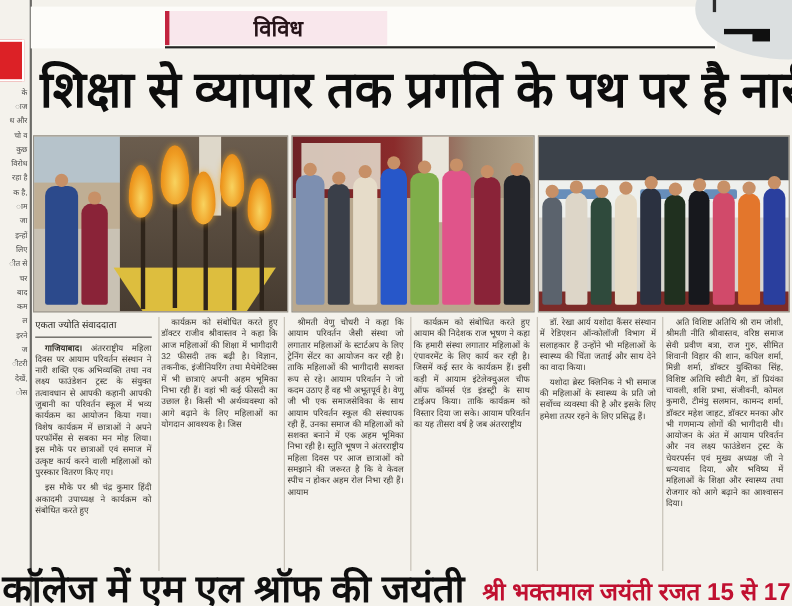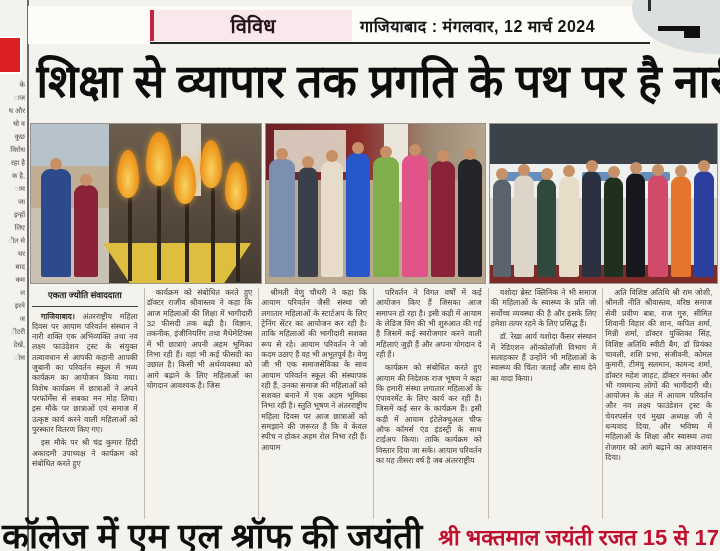--- a/index.html
+++ b/index.html
@@ -64,21 +64,21 @@
   .person{position:relative;border-radius:9px 9px 2px 2px;}
   .person::before{content:"";position:absolute;top:-11px;left:50%;transform:translateX(-50%);
                   width:12px;height:12px;border-radius:50%;background:#c79067;}
   
   .body-cols{position:absolute;left:30px;top:288px;width:688px;height:231px;display:flex;
              overflow:hidden;}
   .col{width:115px;padding:0 6px 0 2px;border-right:1px solid #c2bdb2;box-sizing:border-box;
        font-size:7.7px;line-height:1.34;color:#38362f;text-align:justify;}
   .col:last-child{border-right:none;}
   .col p{margin:0 0 3px 0;text-indent:9px;}
-  .byline{font-weight:bold;font-size:8.6px;text-align:center;color:#23211c;
+  .byline{font-weight:normal;font-size:8.6px;text-align:left;color:#23211c;
           border-bottom:1.6px solid #44423c;padding:2px 0 4px 0;margin-bottom:5px;}
   
   .bottom-band{position:absolute;left:2px;top:517px;width:716px;display:flex;gap:16px;
                align-items:flex-start;white-space:nowrap;}
   .bh-black{font-size:35px;font-weight:900;color:#0f0f0f;line-height:1.1;}
   .bh-red{font-size:22px;font-weight:800;color:#c01030;margin-top:9px;line-height:1.1;}
 </style>
 </head>
 <body>
 
@@ -107,21 +107,20 @@
 ज
 ीटरी
 देखें,
 ोस</div>
   </div>
 
   <div class="header-band"></div>
   <div class="section-box">
     <span>विविध</span>
   </div>
-  <div class="dateline">गाजियाबाद : मंगलवार, 12 मार्च  2024</div>
   <div class="header-rule"></div>
   <div class="corner-blob"></div>
   <div class="blob-tick"></div>
   <div class="flag-icon"></div>
 
   <div class="headline">शिक्षा से व्यापार तक प्रगति के पथ पर है नारी शक्ति</div>
 
   <div class="photos">
 
     <div class="photo ph1">
@@ -194,26 +193,25 @@
         <p><b>गाजियाबाद। </b>अंतरराष्ट्रीय महिला दिवस पर आयाम परिवर्तन संस्थान ने नारी शक्ति एक अभिव्यक्ति तथा नव लक्ष्य फाउंडेशन ट्रस्ट के संयुक्त तत्वावधान से आपकी कहानी आपकी जुबानी का परिवर्तन स्कूल में भव्य कार्यक्रम का आयोजन किया गया। विशेष कार्यक्रम में छात्राओं ने अपने परफॉर्मेंस से सबका मन मोह लिया। इस मौके पर छात्राओं एवं समाज में उत्कृष्ट कार्य करने वाली महिलाओं को पुरस्कार वितरण किए गए।</p>
         <p>इस मौके पर श्री चंद्र कुमार हिंदी अकादमी उपाध्यक्ष ने कार्यक्रम को संबोधित करते हुए</p>
       </div>
       <div class="col">
         <p>कार्यक्रम को संबोधित करते हुए डॉक्टर राजीव श्रीवास्तव ने कहा कि आज महिलाओं की शिक्षा में भागीदारी 32 फीसदी तक बढ़ी है। विज्ञान, तकनीक, इंजीनियरिंग तथा मैथेमेटिक्स में भी छात्राएं अपनी अहम भूमिका निभा रही हैं। वहां भी कई फीसदी का उछाल है। किसी भी अर्थव्यवस्था को आगे बढ़ाने के लिए महिलाओं का योगदान आवश्यक है। जिस</p>
       </div>
       <div class="col">
         <p>श्रीमती वेणु चौधरी ने कहा कि आयाम परिवर्तन जैसी संस्था जो लगातार महिलाओं के स्टार्टअप के लिए ट्रेनिंग सेंटर का आयोजन कर रही है। ताकि महिलाओं की भागीदारी सशक्त रूप से रहे। आयाम परिवर्तन ने जो कदम उठाए हैं वह भी अभूतपूर्व है। वेणु जी भी एक समाजसेविका के साथ आयाम परिवर्तन स्कूल की संस्थापक रही हैं, उनका समाज की महिलाओं को सशक्त बनाने में एक अहम भूमिका निभा रही है। स्तुति भूषण ने अंतरराष्ट्रीय महिला दिवस पर आज छात्राओं को समझाने की जरूरत है कि वे केवल स्पीच न होकर अहम रोल निभा रही हैं। आयाम</p>
       </div>
       <div class="col">
-        <p>परिवर्तन ने विगत वर्षों में कई आयोजन किए हैं जिसका आज समापन हो रहा है। इसी कड़ी में आयाम के लेडिज विंग की भी शुरुआत की गई है जिसमें कई स्वरोजगार करने वाली महिलाएं जुड़ी हैं और अपना योगदान दे रही हैं।</p>
         <p>कार्यक्रम को संबोधित करते हुए आयाम की निदेशक राज भूषण ने कहा कि हमारी संस्था लगातार महिलाओं के एंपावरमेंट के लिए कार्य कर रही है। जिसमें कई स्तर के कार्यक्रम हैं। इसी कड़ी में आयाम इंटेलेक्चुअल चीफ ऑफ कॉमर्स एंड इंडस्ट्री के साथ टाईअप किया। ताकि कार्यक्रम को विस्तार दिया जा सके। आयाम परिवर्तन का यह तीसरा वर्ष है जब अंतरराष्ट्रीय</p>
       </div>
       <div class="col">
+        <p>डॉ. रेखा आर्य यशोदा कैंसर संस्थान में रेडिएशन ऑन्कोलॉजी विभाग में सलाहकार हैं उन्होंने भी महिलाओं के स्वास्थ्य की चिंता जताई और साथ देने का वादा किया।</p>
         <p>यशोदा ब्रेस्ट क्लिनिक ने भी समाज की महिलाओं के स्वास्थ्य के प्रति जो सर्वोच्च व्यवस्था की है और इसके लिए हमेशा तत्पर रहने के लिए प्रसिद्ध हैं।</p>
-        <p>डॉ. रेखा आर्य यशोदा कैंसर संस्थान में रेडिएशन ऑन्कोलॉजी विभाग में सलाहकार हैं उन्होंने भी महिलाओं के स्वास्थ्य की चिंता जताई और साथ देने का वादा किया।</p>
       </div>
       <div class="col">
         <p>अति विशिष्ट अतिथि श्री राम जोशी, श्रीमती नीति श्रीवास्तव, वरिष्ठ समाज सेवी प्रवीण बत्रा, राज गुरु, सीमित शिवानी विहार की शान, कपिल शर्मा, मिन्नी शर्मा, डॉक्टर युक्तिका सिंह, विशिष्ट अतिथि स्वीटी बैग, डॉ प्रियंका चावली, शशि प्रभा, संजीवनी, कोमल कुमारी, टीमंयु सलमान, कामन्द शर्मा, डॉक्टर महेश जाहट, डॉक्टर मनका और भी गणमान्य लोगों की भागीदारी थी। आयोजन के अंत में आयाम परिवर्तन और नव लक्ष्य फाउंडेशन ट्रस्ट के चेयरपर्सन एवं मुख्य अध्यक्ष जी ने धन्यवाद दिया, और भविष्य में महिलाओं के शिक्षा और स्वास्थ्य तथा रोजगार को आगे बढ़ाने का आश्वासन दिया।</p>
       </div>
     </div>
 
   <div class="bottom-band">
     <div class="bh-black">कॉलेज में एम एल श्रॉफ की जयंती</div>
     <div class="bh-red">श्री भक्तमाल जयंती रजत 15 से 17 मार्च में होगा आयोजित</div>
   </div>

